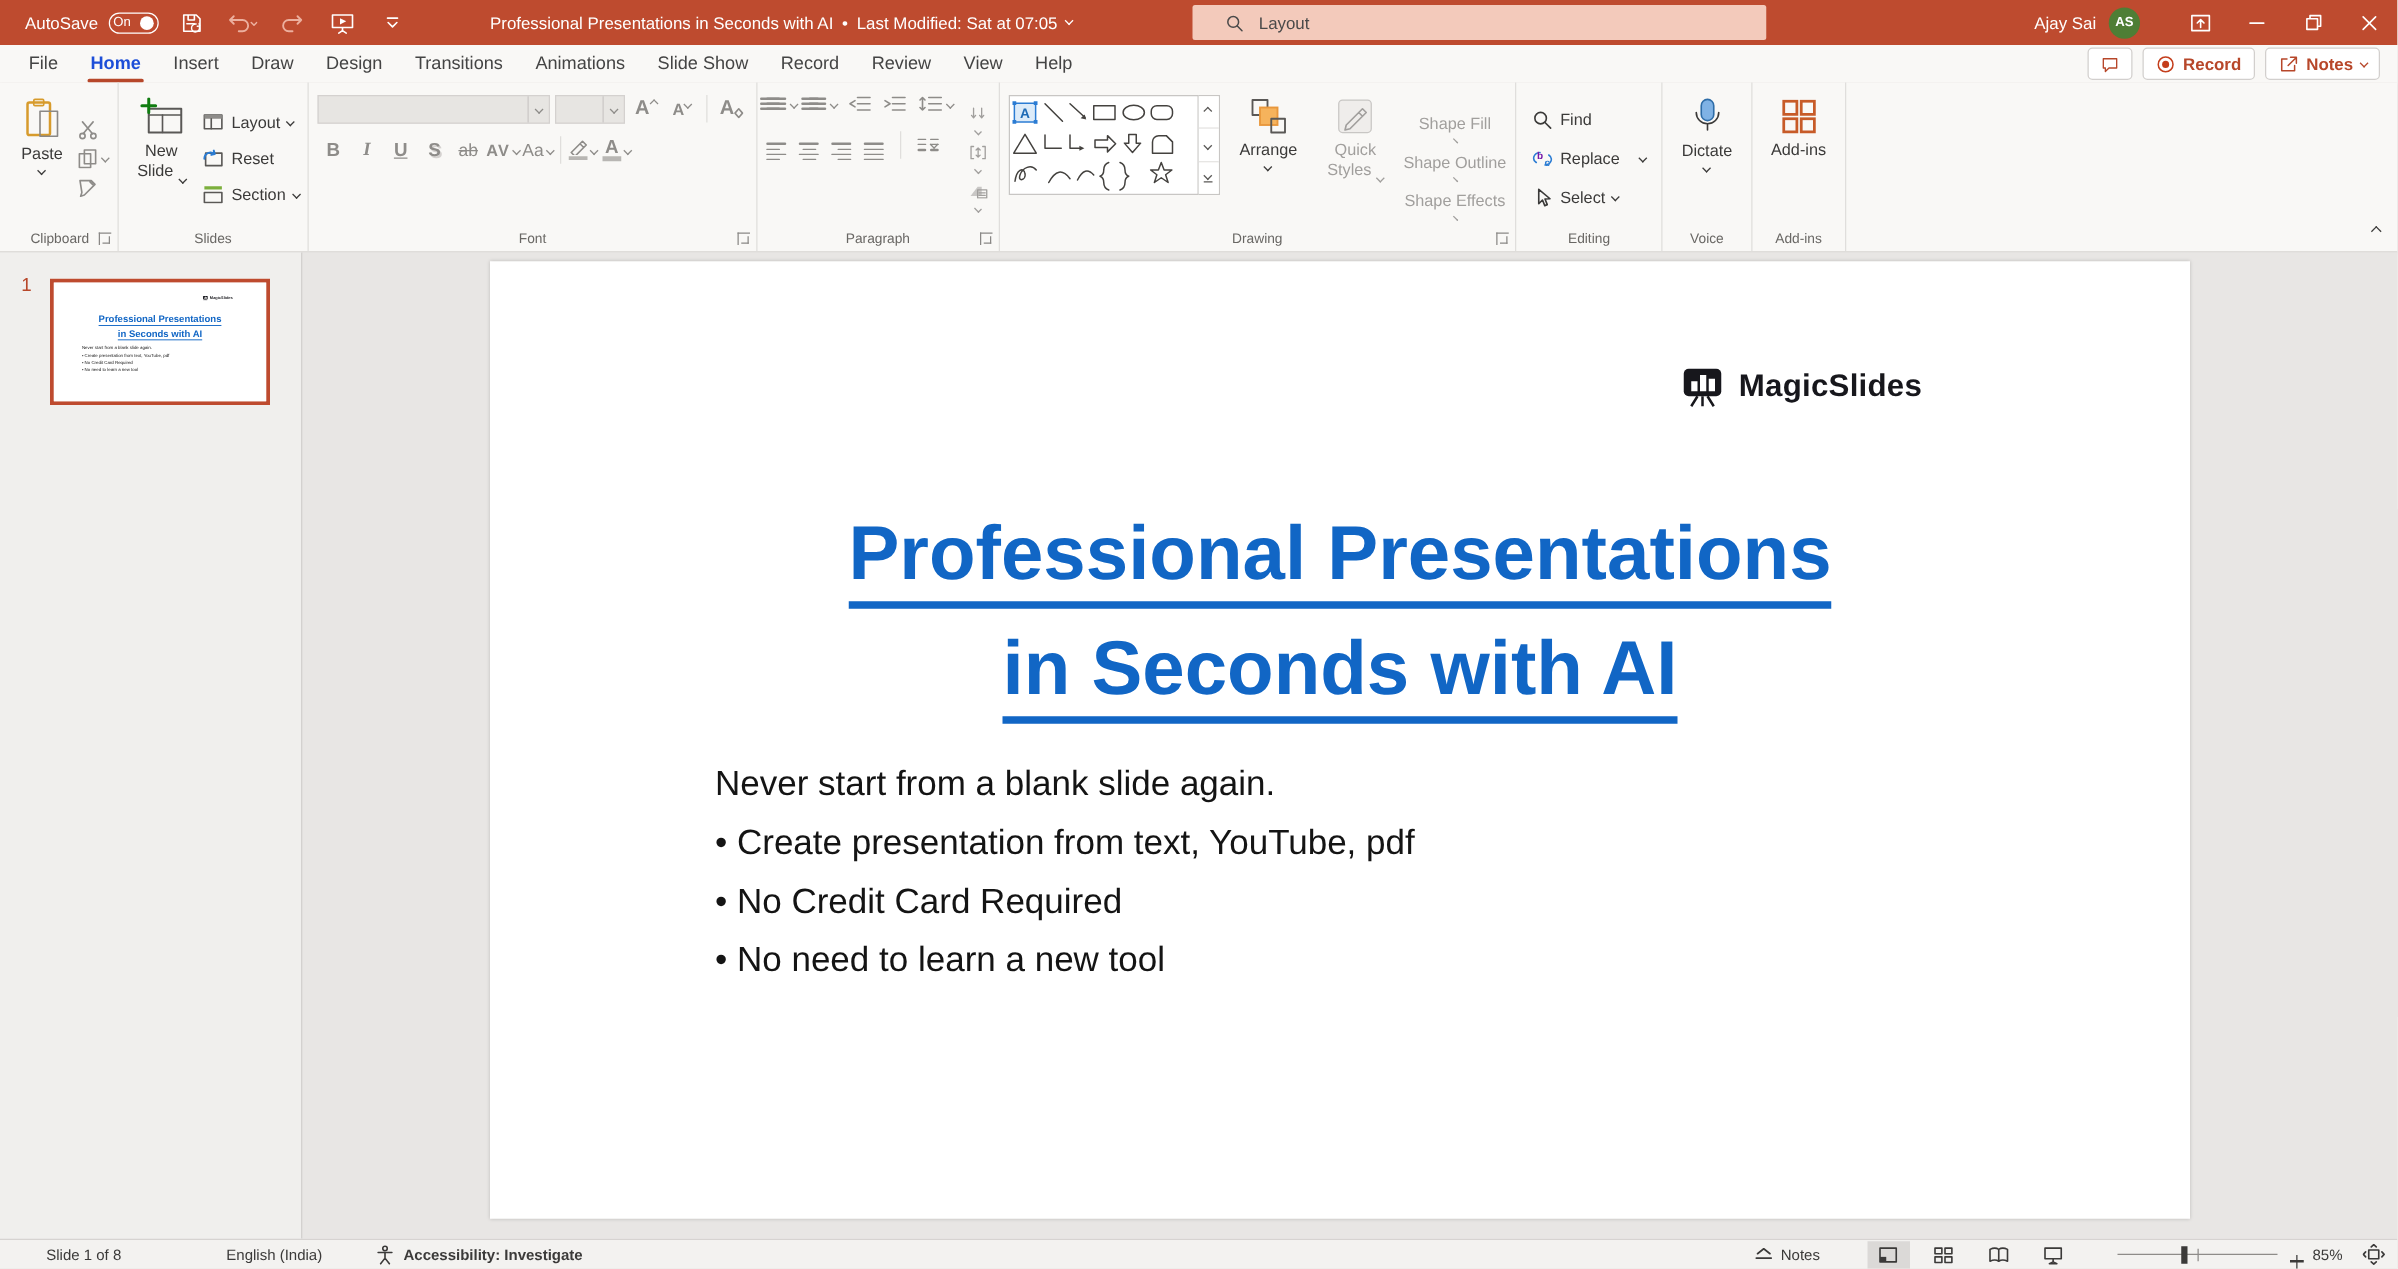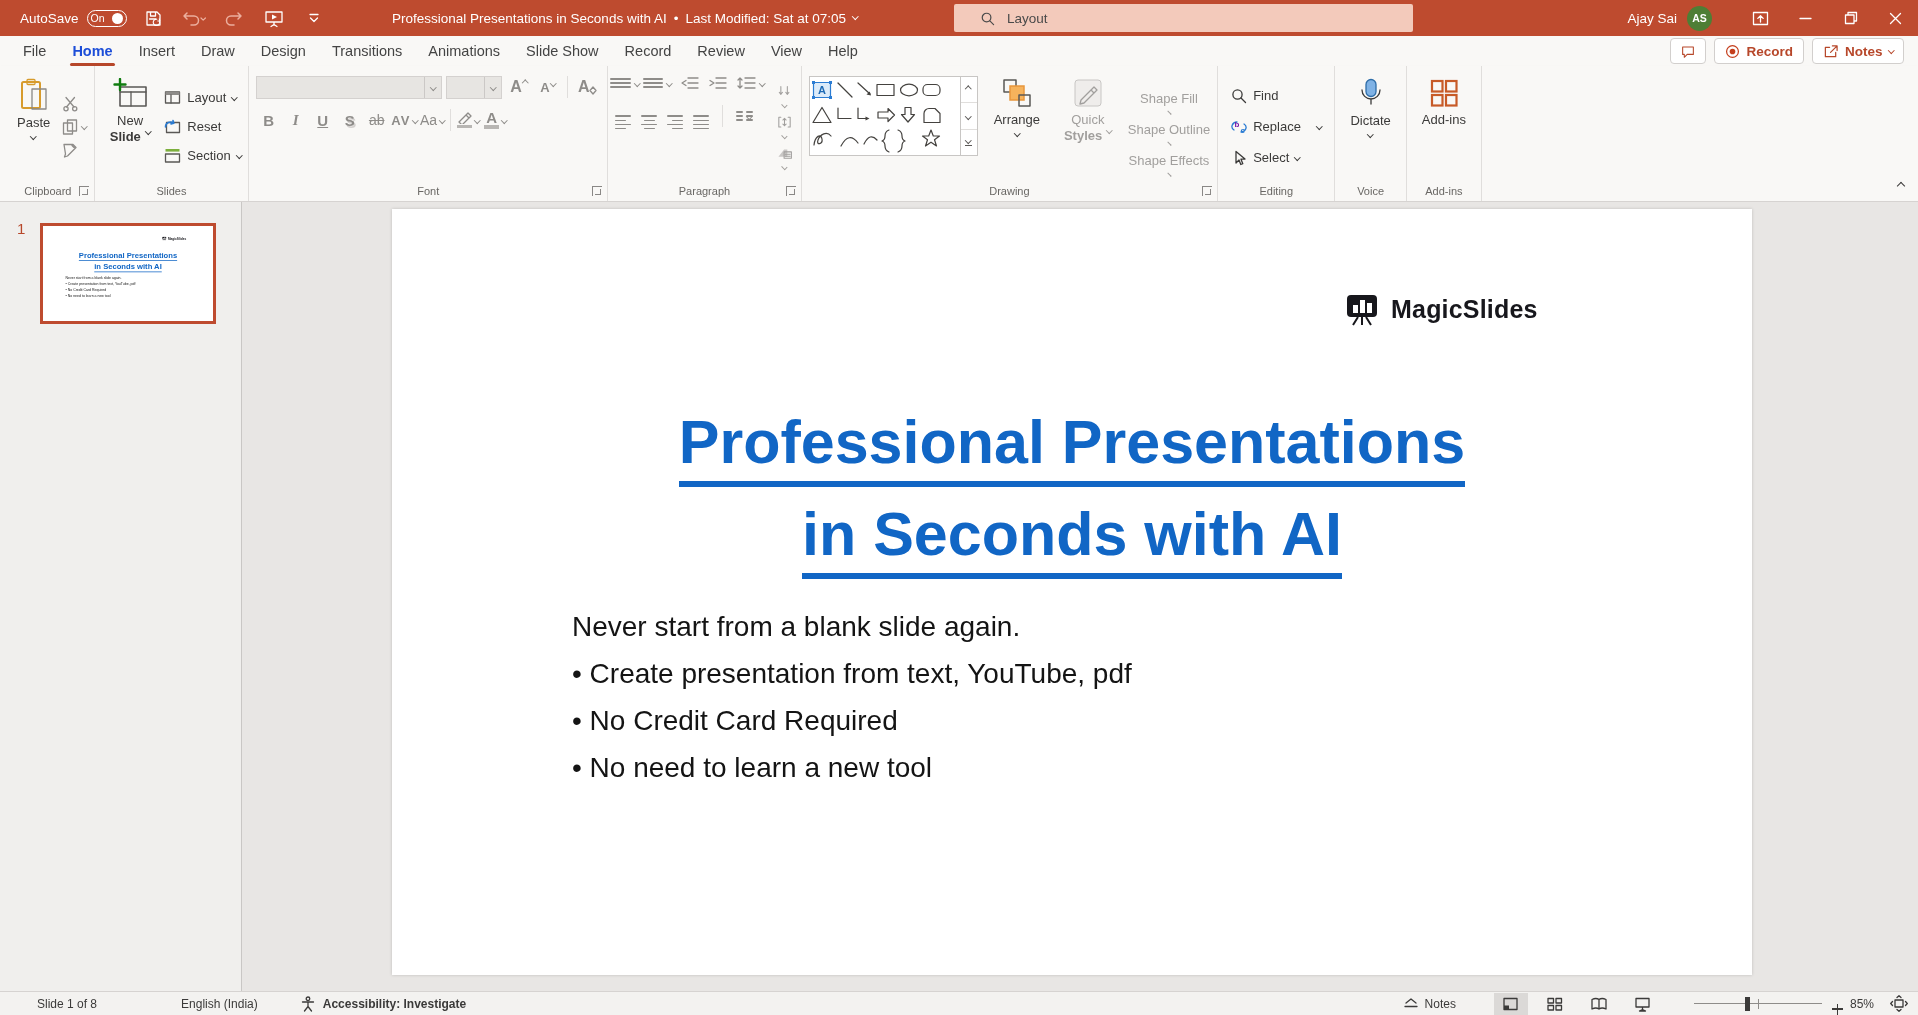--- a/index.html
+++ b/index.html
@@ -34,21 +34,21 @@
   .tact { height:26px; background:#fff; border:1px solid #D2CFCD; border-radius:4px; display:flex; align-items:center; gap:6px; padding:0 10px; font-size:13.5px; color:#B7472A; }
 
   
   #ribbon { position:relative; height:136px; background:#F9F8F6; border-bottom:1px solid #D6D3D1; box-shadow:0 1px 2px rgba(0,0,0,.07); display:flex; padding:0 2px; }
   .rgroup { position:relative; padding:6px 7px 20px 7px; border-right:1px solid #E0DEDC; display:flex; }
   .glabel { position:absolute; bottom:4px; left:0; right:0; text-align:center; font-size:11px; color:#696764; }
   .lnch { position:absolute; bottom:5px; right:5px; width:10px; height:10px; border-left:1px solid #8A8886; border-top:1px solid #8A8886; }
   .lnch::after { content:""; position:absolute; right:1px; bottom:1px; width:5px; height:5px; border-right:1.4px solid #8A8886; border-bottom:1.4px solid #8A8886; }
   .bigbtn { display:flex; flex-direction:column; align-items:center; justify-content:flex-start; gap:3px; padding:6px 8px 2px; font-size:13px; color:#3B3A39; line-height:16px; text-align:center; border-radius:3px; }
   .bigbtn .blabel { display:flex; flex-direction:column; align-items:center; }
-  .bigbtn .withchv { display:flex; align-items:flex-start; gap:5px;font-weight:bold; }
+  .bigbtn .withchv { display:flex; align-items:flex-end; gap:5px; }
   .bigbtn.dis { color:#A19F9D; }
   .smallcol { display:flex; flex-direction:column; justify-content:center; gap:7px; }
   .srow { display:flex; align-items:center; gap:6px; height:22px; font-size:13px; color:#3B3A39; }
   .srow.dis { color:#A19F9D;flex-direction:column; }
   .combo { height:23px; background:#E7E5E2; border:1px solid #D4D1CF; display:flex; align-items:center; }
   .combo .carea { flex:1; }
   .combo .cbtn { width:17px; height:100%; border-left:1px solid #CBC8C6; display:flex; align-items:center; justify-content:center; color:#8E8C89; }
   .glyphbtn { min-width:25px; height:24px; display:flex; align-items:center; justify-content:center; color:#8E8C89; font-size:15px; font-weight:bold; gap:3px; }
   .fdiv { width:1px; height:22px; background:#E0DEDC; margin:0 3px; align-self:center; }
   .pbar { display:block; width:15px; height:3.5px; margin-top:1px; }

